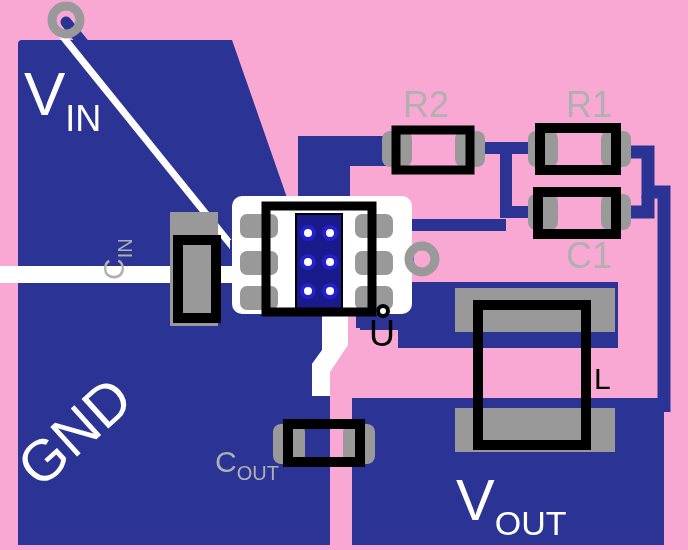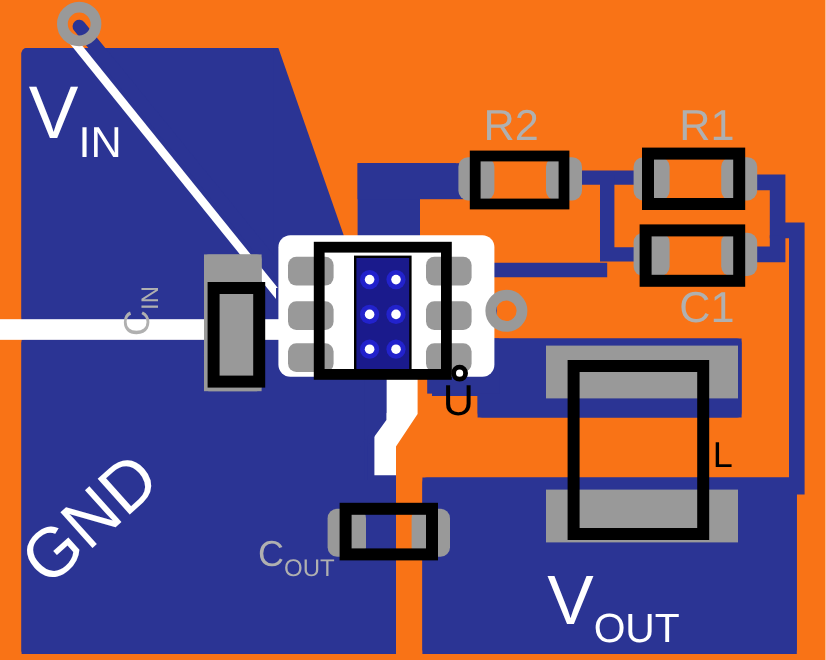--- a/index.html
+++ b/index.html
@@ -8,21 +8,21 @@
     padding: 0;
     background: #ffffff;
   }
   body {
     font-family: "Liberation Sans", sans-serif;
   }
   #board {
     position: relative;
     width: 688px;
     height: 550px;
-    background: #f97316;
+    background: #f9a8d4;
     overflow: hidden;
     text-decoration: underline;
   }
   #board svg {
     position: absolute;
     left: 0;
     top: 0;
     display: block;
   }
 </style>

